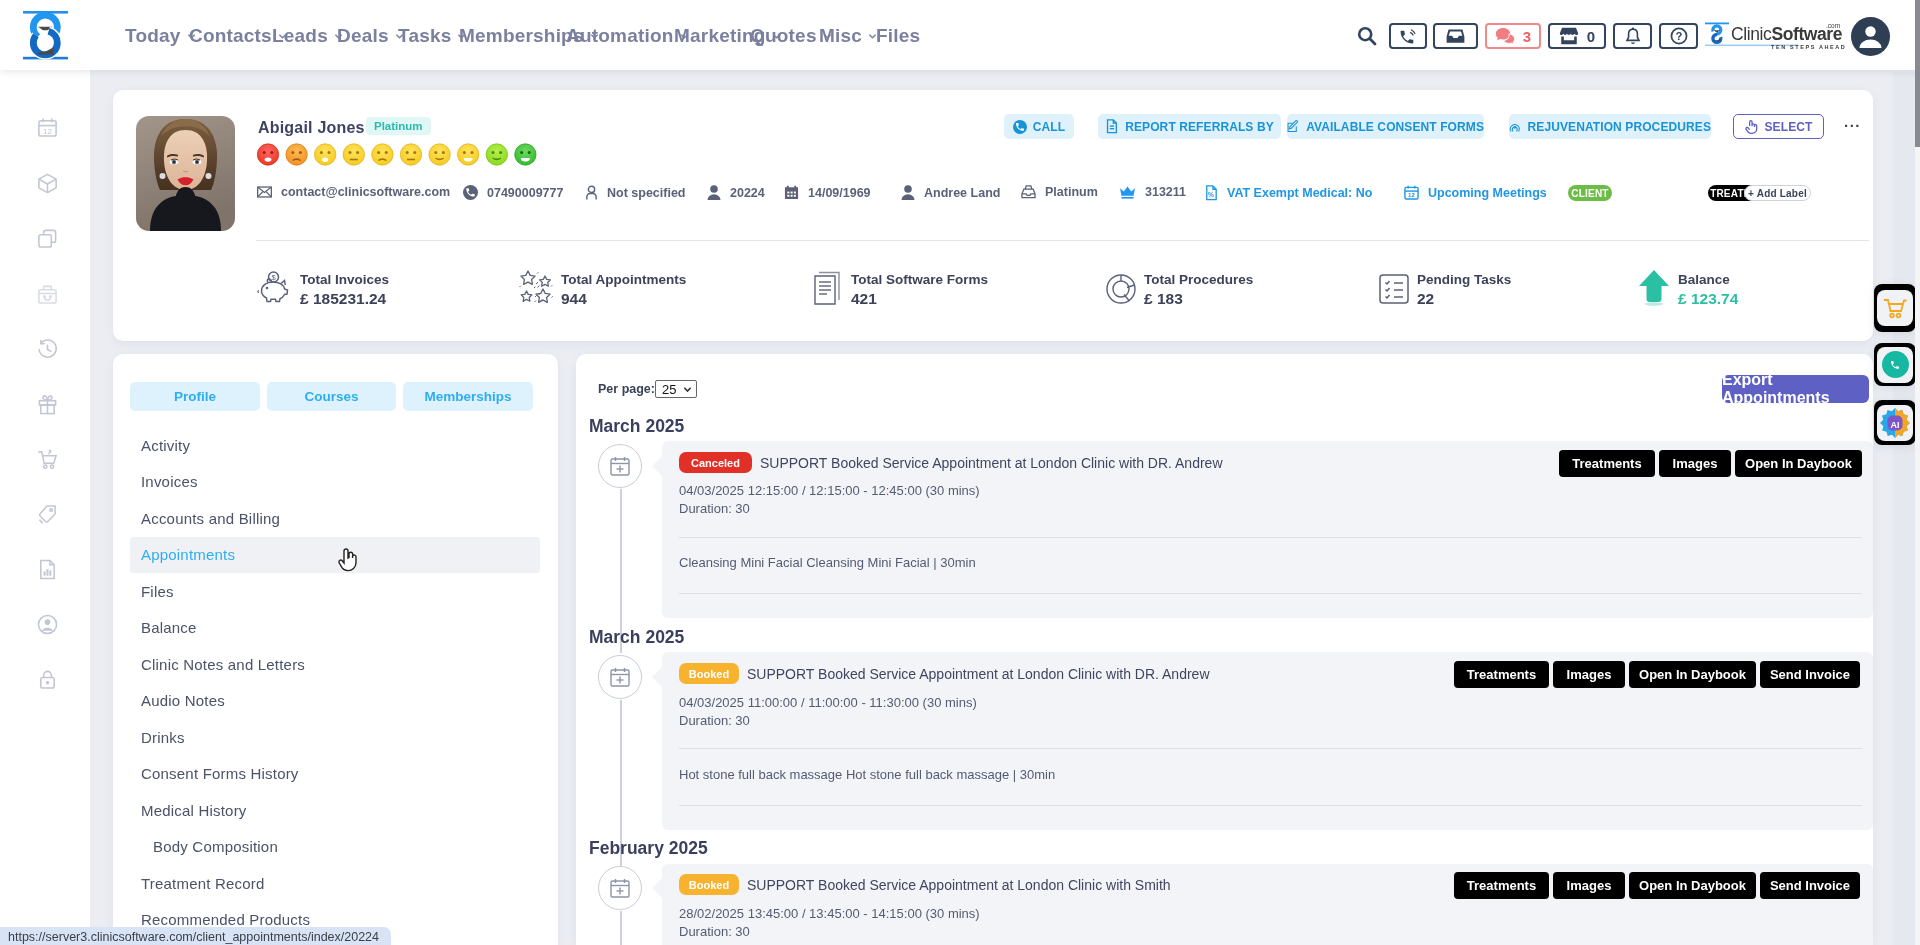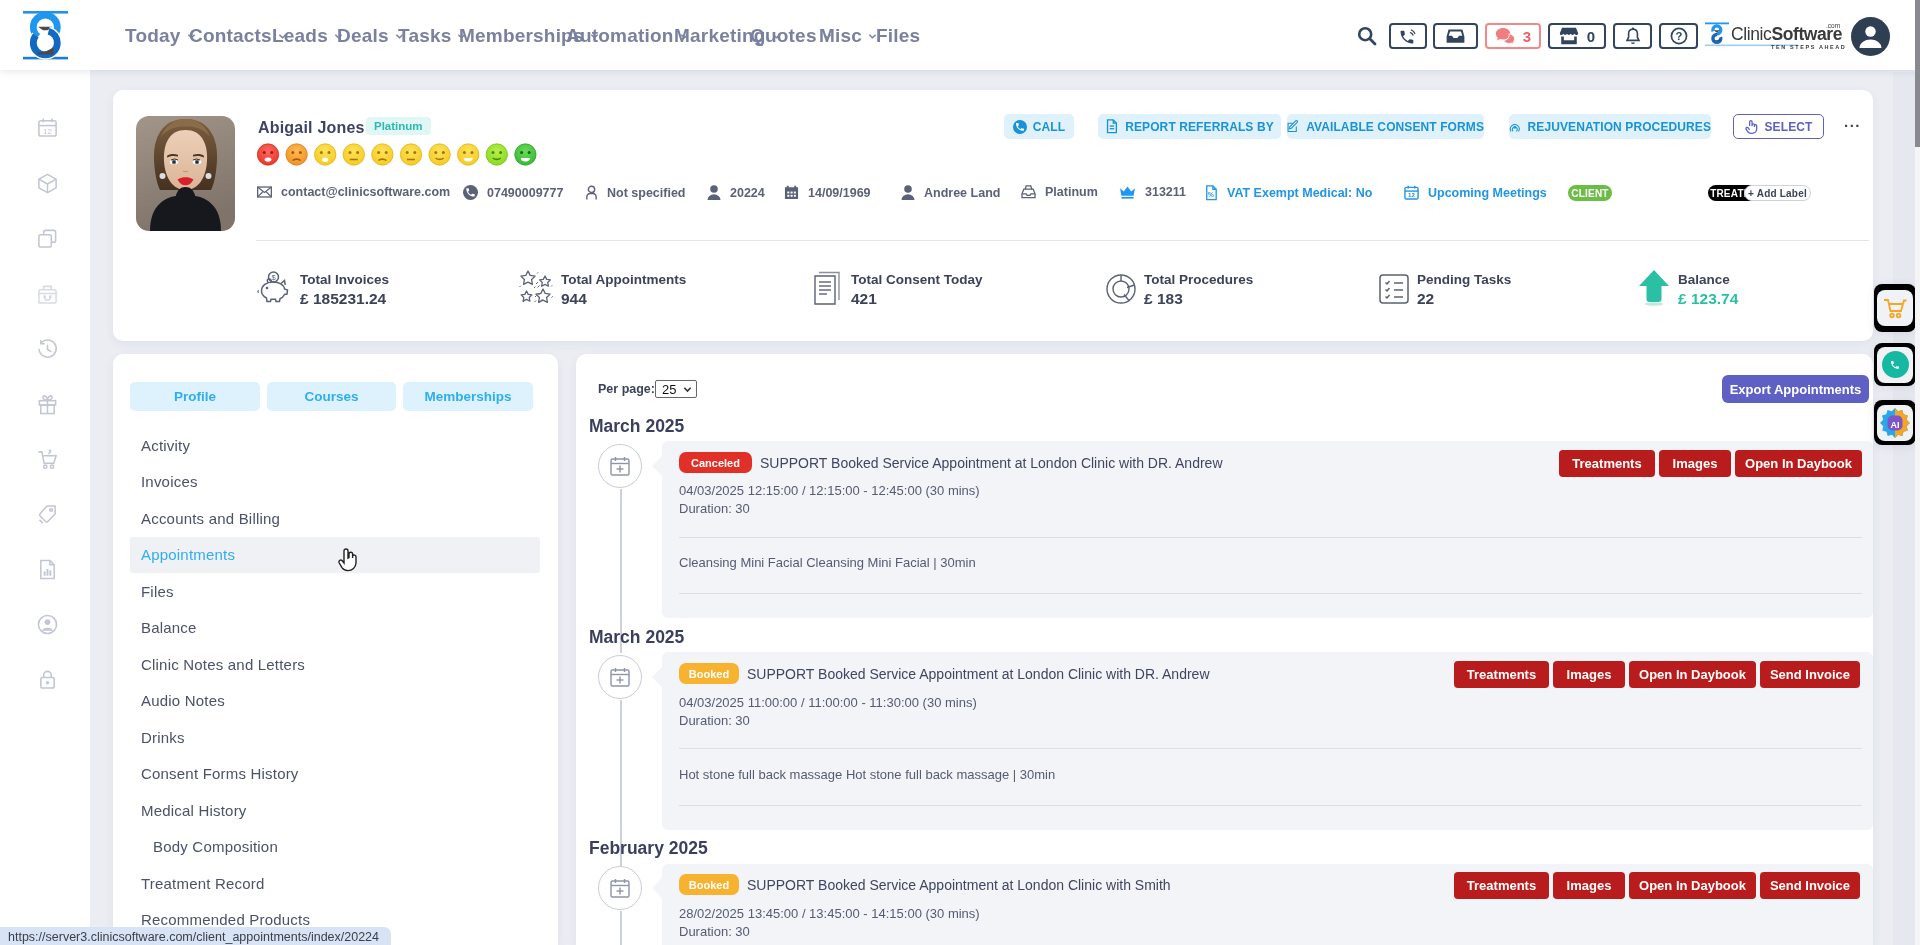--- a/index.html
+++ b/index.html
@@ -30,21 +30,21 @@
 
 
 .tab { position:absolute; top:382px; height:29px; background:#def2fd; color:#2eaeef; font-size:13.5px; font-weight:700; border-radius:5px; display:flex; align-items:center; justify-content:center; }
 .litem { position:absolute; left:141px; font-size:15px; color:#4b5269; font-weight:400; letter-spacing:0.2px; }
 
 
 .month { position:absolute; left:589px; font-size:17.5px; font-weight:700; color:#3a3f5e; }
 .appcard { position:absolute; left:662px; width:1211px; background:#f2f4f8; border-radius:6px; }
 .stbadge { position:absolute; height:21px; color:#fff; font-size:11px; font-weight:700; border-radius:7px; display:flex; align-items:center; justify-content:center; }
 .apptitle { position:absolute; font-size:14px; color:#40465f; font-weight:400; }
-.bbtn { position:absolute; height:27px; background:#b91c1c; border-radius:4px; color:#fff; font-size:13px; font-weight:700; display:flex; align-items:center; justify-content:center; }
+.bbtn { position:absolute; height:27px; background:#000000; border-radius:4px; color:#fff; font-size:13px; font-weight:700; display:flex; align-items:center; justify-content:center; }
 .dt { position:absolute; left:679px; font-size:13px; color:#555b72; }
 .sep { position:absolute; left:679px; width:1183px; height:1px; background:#dcdfe8; }
 .tcirc { position:absolute; left:598px; width:44px; height:44px; background:#fff; border:1.5px solid #c9cdd9; border-radius:50%; display:flex; align-items:center; justify-content:center; }
 .tline { position:absolute; left:620px; width:1.5px; background:#cdd1dc; }
 .notch { position:absolute; left:655px; width:14px; height:14px; background:#f2f4f8; transform:rotate(45deg); }
 
 
 .fbtn { position:absolute; left:1874px; width:42px; background:#000000; border-radius:8px; box-shadow:0 2px 8px rgba(80,90,130,.13); display:flex; align-items:center; justify-content:center; }
 .finner { width:36px; height:36px; border-radius:8px; background:#f1f2f6; display:flex; align-items:center; justify-content:center; }
 
@@ -323,21 +323,21 @@
     <g stroke="#5b6178" stroke-width="1.4" fill="none">
       <path d="M4 5 H24 V33 H4 Z"></path>
       <path d="M8 1.5 H28 V29" opacity="0.7"></path>
       <line x1="8" y1="11" x2="20" y2="11"></line>
       <line x1="8" y1="15" x2="20" y2="15"></line>
       <line x1="8" y1="19" x2="20" y2="19"></line>
       <line x1="8" y1="23" x2="16" y2="23"></line>
     </g>
   </svg>
 <div class="abs" style="left:851px; top:272px;">
-    <div class="statlab">Total Consent Today</div>
+    <div class="statlab">Total Software Forms</div>
     <div class="statval">421</div>
   </div>
 <svg class="abs" style="left:1103px; top:271px;" width="36" height="36" viewBox="0 0 36 36">
     <g stroke="#5b6178" stroke-width="1.4" fill="none">
       <circle cx="18" cy="18" r="14"></circle>
       <circle cx="18" cy="18" r="8"></circle>
       <path d="M18 4 V10 M31.5 14 L24 16.5 M26 29.5 L21 23.5"></path>
     </g>
   </svg>
 <div class="abs" style="left:1144px; top:272px;">
@@ -392,21 +392,21 @@
 
 <svg class="abs" style="left:337px; top:548px; z-index:60;" width="22" height="26" viewBox="0 0 22 26">
     <path d="M7 3 a2 2 0 0 1 4 0 V10 l1-.5 V6 a1.8 1.8 0 0 1 3.6 0 V10 M15.6 8 a1.8 1.8 0 0 1 3.4.8 V15 a8 8 0 0 1-8 7.6 a7.4 7.4 0 0 1-6-3 L2 14.5 a1.9 1.9 0 0 1 3-2 L7 15 V3" fill="#fff" stroke="#222" stroke-width="1.4"></path>
   </svg>
 
 <div class="card" style="left:576px; top:354px; width:1297px; height:591px; border-radius:10px 10px 0 0;"></div>
 <div class="abs" style="left:598px; top:382px; font-size:12.5px; font-weight:700; color:#3c4258;">Per page:</div>
 <div class="abs" style="left:655px; top:380px; width:42px; height:18px; border:1px solid #666; border-radius:2px; background:#fff; font-size:13px; color:#111; display:flex; align-items:center; padding-left:6px;">25<svg style="margin-left:7px;" width="9" height="9" viewBox="0 0 10 10">
       <path d="M1.5 3 L5 6.8 L8.5 3" stroke="#333" stroke-width="1.7" fill="none"></path>
     </svg></div>
-<div class="abs" style="left:1722px; top:375px; width:147px; height:28px; background:#5e60c4; border-radius:6px; color:#fff; font-size:13px; font-weight:700; display:flex; align-items:center; justify-content:center;">Export Appointments</div>
+<div class="abs" style="left:1722px; top:375px; width:147px; height:28px; background:#5e60c4; border-radius:6px; color:#fff; font-size:16px; font-weight:700; display:flex; align-items:center; justify-content:center;">Export Appointments</div>
 
 <div class="month" style="top:416px;">March 2025</div>
 
 <div class="tline" style="top:489px; height:164px;"></div>
 <div class="tline" style="top:700px; height:166px;"></div>
 <div class="tline" style="top:911px; height:34px;"></div>
 <div class="tcirc" style="top:444px;">
     <svg width="22" height="22" viewBox="0 0 22 22">
       <g stroke="#8f94a8" stroke-width="1.4" fill="none">
         <rect x="2" y="4" width="18" height="16" rx="1.5"></rect>

